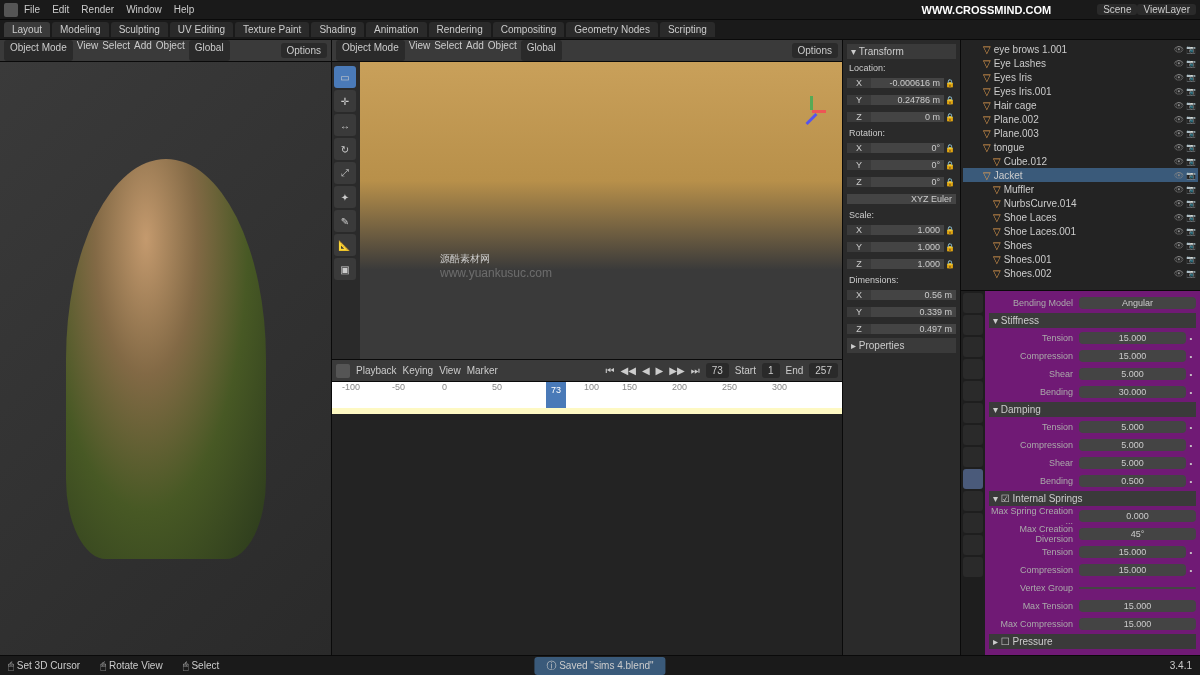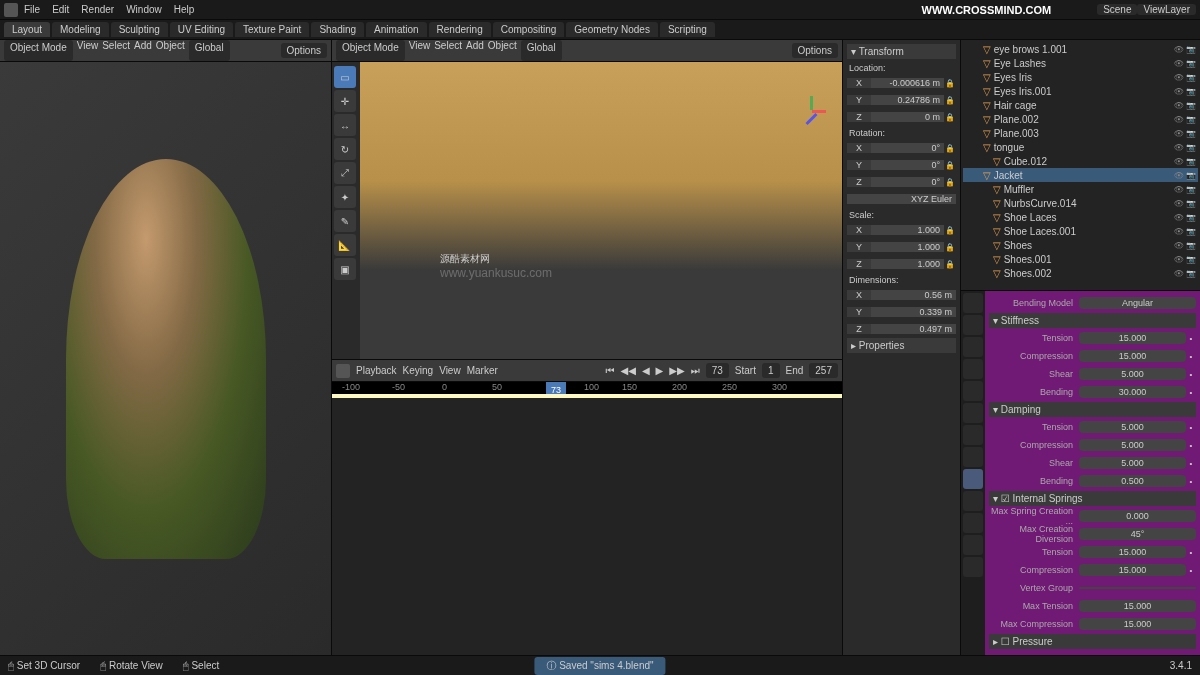--- a/index.html
+++ b/index.html
@@ -22,21 +22,21 @@
 .vp-tools{position:absolute;left:2px;top:26px;width:24px;display:flex;flex-direction:column;gap:2px}
 .tool{width:22px;height:22px;background:#3a3a3a;border-radius:3px;cursor:pointer;display:flex;align-items:center;justify-content:center}
 .tool.active{background:#4a7ab8}
 .vp-img{position:absolute;top:22px;left:28px;right:0;bottom:0;background:linear-gradient(180deg,#c9a05a 0%,#b8904a 40%,#3a3a3a 70%);display:flex;align-items:center;justify-content:center}
 .gizmo{position:absolute;top:30px;right:10px;width:40px;height:40px}
 .gizmo-x{position:absolute;width:14px;height:3px;background:#e55;top:18px;left:20px}
 .gizmo-y{position:absolute;width:3px;height:14px;background:#5a5;top:4px;left:18px}
 .gizmo-z{position:absolute;width:3px;height:14px;background:#55e;top:20px;left:18px;transform:rotate(45deg)}
 .timeline{flex:1;background:#232323;display:flex;flex-direction:column}
 .tl-header{height:22px;background:#3a3a3a;display:flex;align-items:center;padding:0 4px;gap:6px;border-bottom:1px solid #0a0a0a}
-.tl-ruler{height:16px;background:#000000;display:flex;position:relative;border-bottom:4px solid #fef9c3}
+.tl-ruler{height:32px;background:#ffffff;display:flex;position:relative;border-bottom:6px solid #fef9c3}
 .tl-tick{position:absolute;top:0;font-size:9px;color:#888}
 .tl-cursor{position:absolute;top:0;bottom:0;width:20px;background:#4a7ab8;color:#fff;text-align:center;font-size:9px;line-height:16px}
 .tl-body{flex:1;background:#1e1e1e;position:relative}
 .tl-summary{position:absolute;left:0;top:0;width:130px;height:18px;background:#4a2a2a;padding:2px 6px;color:#ccc}
 .tl-playhead{position:absolute;top:0;bottom:0;width:1px;background:#4a7ab8;left:224px}
 .right{width:358px;display:flex}
 .props{width:118px;background:#2a2a2a;border-left:1px solid #0a0a0a;padding:4px}
 .props-hdr{background:#3a3a3a;padding:2px 4px;margin-bottom:2px;cursor:pointer}
 .prop-row{display:flex;align-items:center;height:16px;margin-bottom:1px}
 .prop-label{width:24px;text-align:center;background:#3a3a3a;font-size:9px}

